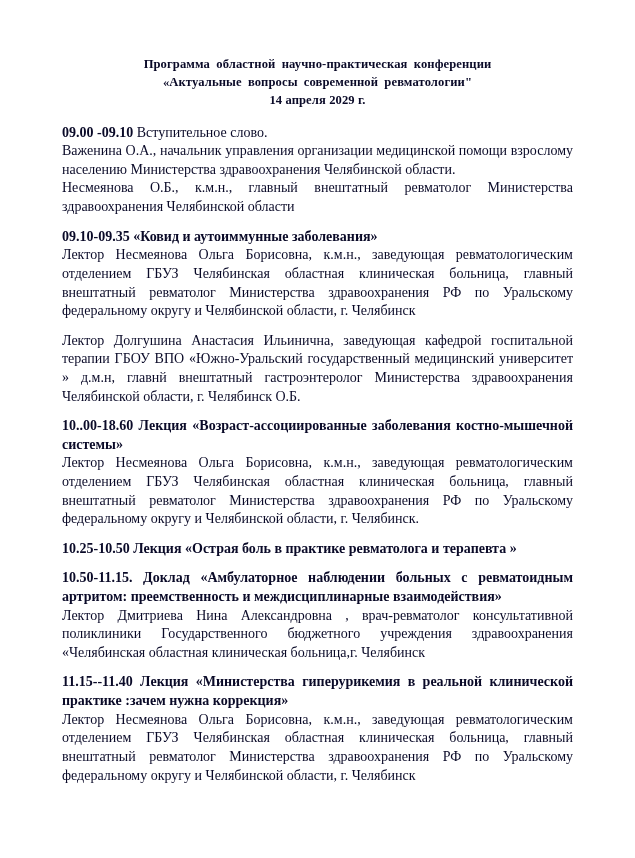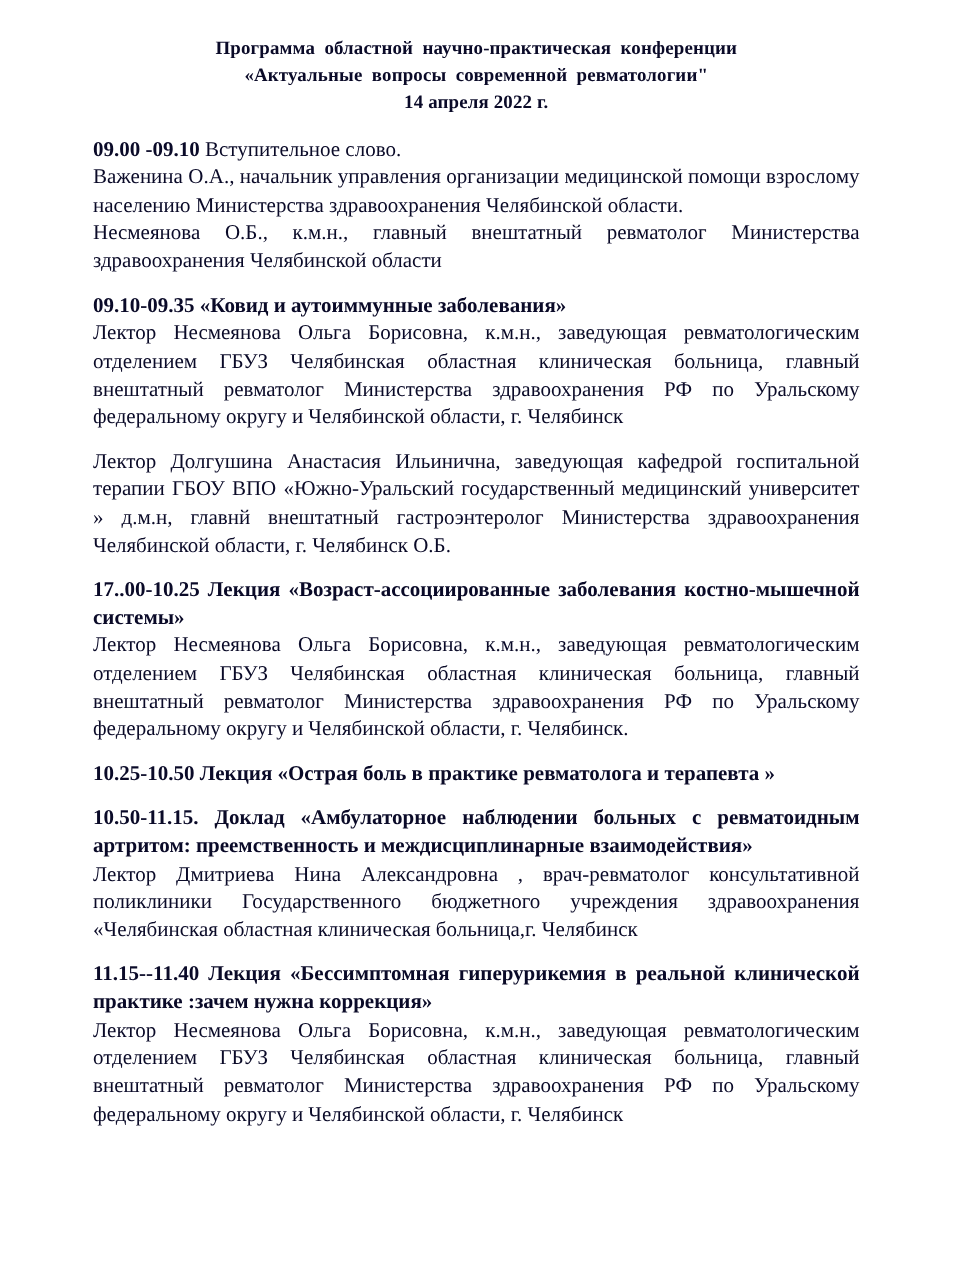--- a/index.html
+++ b/index.html
@@ -11,21 +11,21 @@
     width: 635px;
     height: 858px;
     font-family: "Liberation Serif", serif;
     color: #0a0a28;
     overflow: hidden;
   }
   .page {
     width: 635px;
     height: 858px;
     box-sizing: border-box;
-    padding: 24px 62px 10px 62px;
+    padding: 56px 62px 10px 62px;
     position: relative;
   }
   .title-block {
     text-align: center;
     font-weight: bold;
     font-size: 12.6px;
     line-height: 1.42;
     margin-bottom: 14px;
     letter-spacing: 0.1px;
   }
@@ -56,50 +56,50 @@
   }
 </style>
 </head>
 <body>
 
 <div class="page">
 
   <div class="title-block">
     <span class="title-line l1">Программа областной  научно-практическая   конференции</span>
     <span class="title-line l2">«Актуальные вопросы   современной ревматологии"</span>
-    <span class="title-line l3">14 апреля   2022 г.</span>
+    <span class="title-line l3">14 апреля   2029 г.</span>
   </div>
 
   <div class="block">
     <p class="body"><span class="hdr">09.00 -09.10</span><span> Вступительное слово.</span></p>
     <p class="body">Важенина О.А., начальник управления организации медицинской помощи взрослому населению Министерства        здравоохранения Челябинской области.</p>
     <p class="body">Несмеянова О.Б., к.м.н., главный внештатный ревматолог Министерства здравоохранения Челябинской области</p>
   </div>
 
   <div class="block">
     <p class="body"><span class="hdr">09.10-09.35</span><span class="hdr"> «Ковид и аутоиммунные заболевания»</span></p>
     <p class="body"><span>Лектор </span><span class="b">Несмеянова Ольга Борисовна</span><span>, к.м.н., заведующая ревматологическим отделением ГБУЗ Челябинская областная клиническая больница, главный внештатный ревматолог Министерства здравоохранения РФ по Уральскому федеральному округу и Челябинской области, г. Челябинск</span></p>
   </div>
 
   <div class="block">
     <p class="body"><span>Лектор </span><span class="b">Долгушина Анастасия Ильинична</span><span>, заведующая кафедрой госпитальной терапии  ГБОУ ВПО «Южно-Уральский государственный медицинский университет » д.м.н, главнй внештатный гастроэнтеролог Министерства        здравоохранения Челябинской области, г. Челябинск О.Б.</span></p>
   </div>
 
   <div class="block">
-    <p class="body"><span class="hdr">17..00-10.25</span><span class="hdr">  Лекция «Возраст-ассоциированные заболевания костно-мышечной системы»</span></p>
+    <p class="body"><span class="hdr">10..00-18.60</span><span class="hdr">  Лекция «Возраст-ассоциированные заболевания костно-мышечной системы»</span></p>
     <p class="body"><span>Лектор </span><span class="b">Несмеянова Ольга Борисовна</span><span>, к.м.н., заведующая ревматологическим отделением ГБУЗ Челябинская областная клиническая больница, главный внештатный ревматолог Министерства здравоохранения РФ по Уральскому федеральному округу и Челябинской области, г. Челябинск.</span></p>
   </div>
 
   <div class="block">
     <p class="body"><span class="hdr">10.25-10.50</span><span class="hdr"> Лекция  «Острая боль в практике ревматолога и терапевта »</span></p>
   </div>
 
   <div class="block">
     <p class="body"><span class="hdr">10.50-11.15.</span><span class="hdr">  Доклад  «Амбулаторное наблюдении больных с ревматоидным артритом: преемственность и междисциплинарные взаимодействия»</span></p>
     <p class="body"><span> Лектор </span><span class="b">Дмитриева Нина Александровна</span><span>  , врач-ревматолог консультативной поликлиники Государственного бюджетного учреждения здравоохранения «Челябинская областная клиническая больница,г. Челябинск</span></p>
   </div>
 
   <div class="block">
-    <p class="body"><span class="hdr">11.15--11.40</span><span class="hdr"> Лекция «Бессимптомная гиперурикемия в реальной клинической практике :зачем нужна коррекция»</span></p>
+    <p class="body"><span class="hdr">11.15--11.40</span><span class="hdr"> Лекция «Министерства гиперурикемия в реальной клинической практике :зачем нужна коррекция»</span></p>
     <p class="body"><span>Лектор </span><span class="b">Несмеянова Ольга Борисовна</span><span>, к.м.н., заведующая ревматологическим отделением ГБУЗ Челябинская областная клиническая больница, главный внештатный ревматолог Министерства здравоохранения РФ по Уральскому федеральному округу и Челябинской области, г. Челябинск</span></p>
   </div>
 
 </div>
 
 </body></html>

